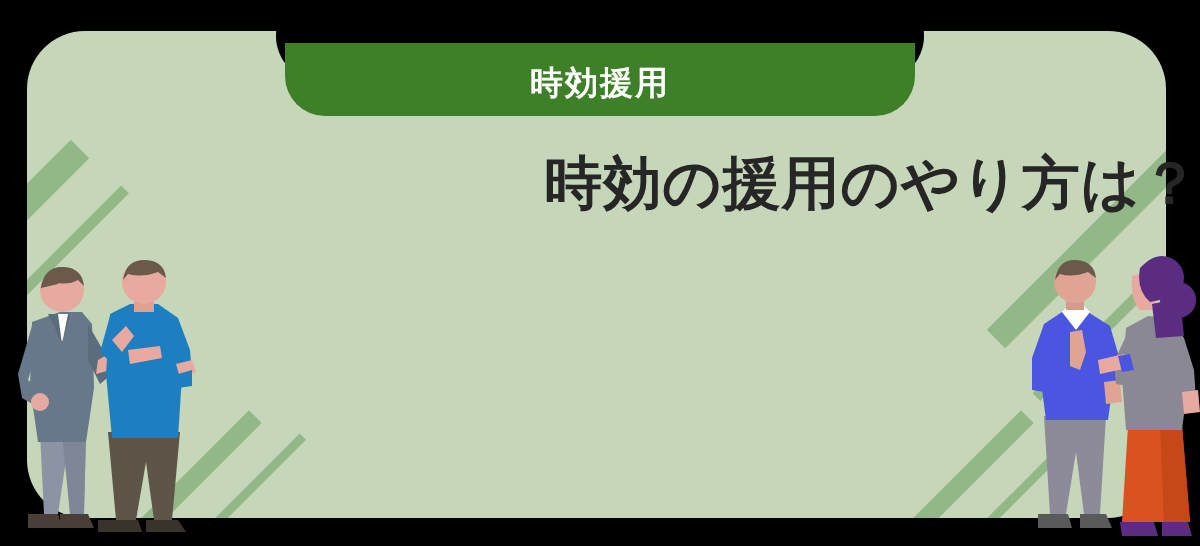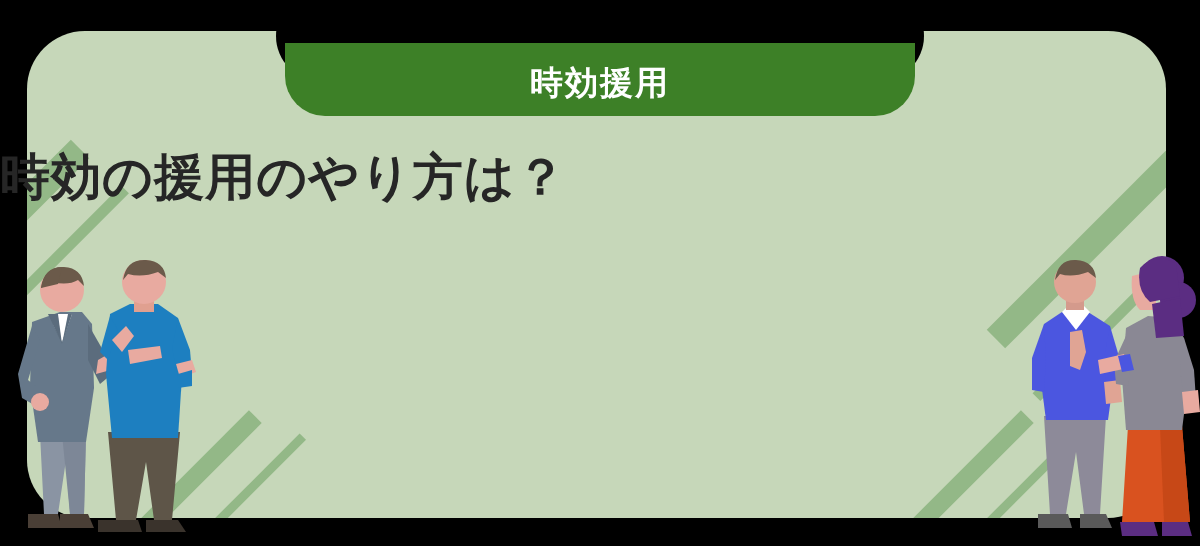--- a/index.html
+++ b/index.html
@@ -91,24 +91,24 @@
     white-space: nowrap;
   }
 
   
   .headline {
     position: absolute;
     left: 0;
     top: 140px;
     width: 1200px;
     z-index: 3;
-    text-align: left;
+    text-align: right;
     color: #262626;
     font-weight: bold;
-    font-size: 50px;
+    font-size: 58px;
     line-height: 1.48;
     letter-spacing: 1px;
   }
   .headline-line { display: block; white-space: nowrap; }
 
   
   .people { position: absolute; bottom: 0; z-index: 3; }
   .people-left  { left: 0px;   width: 230px; height: 290px; }
   .people-right { right: 0px;  width: 200px; height: 290px; }
 </style>

